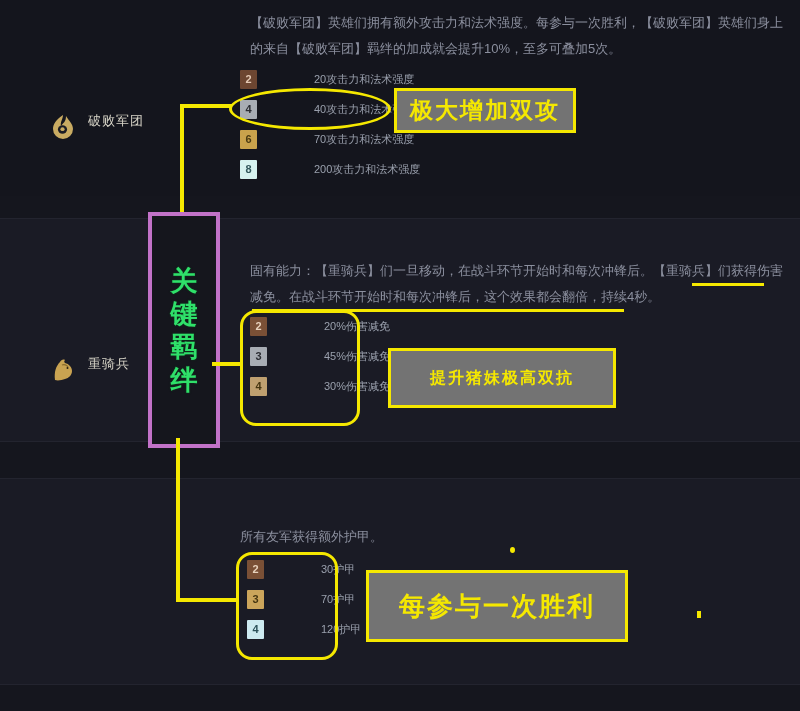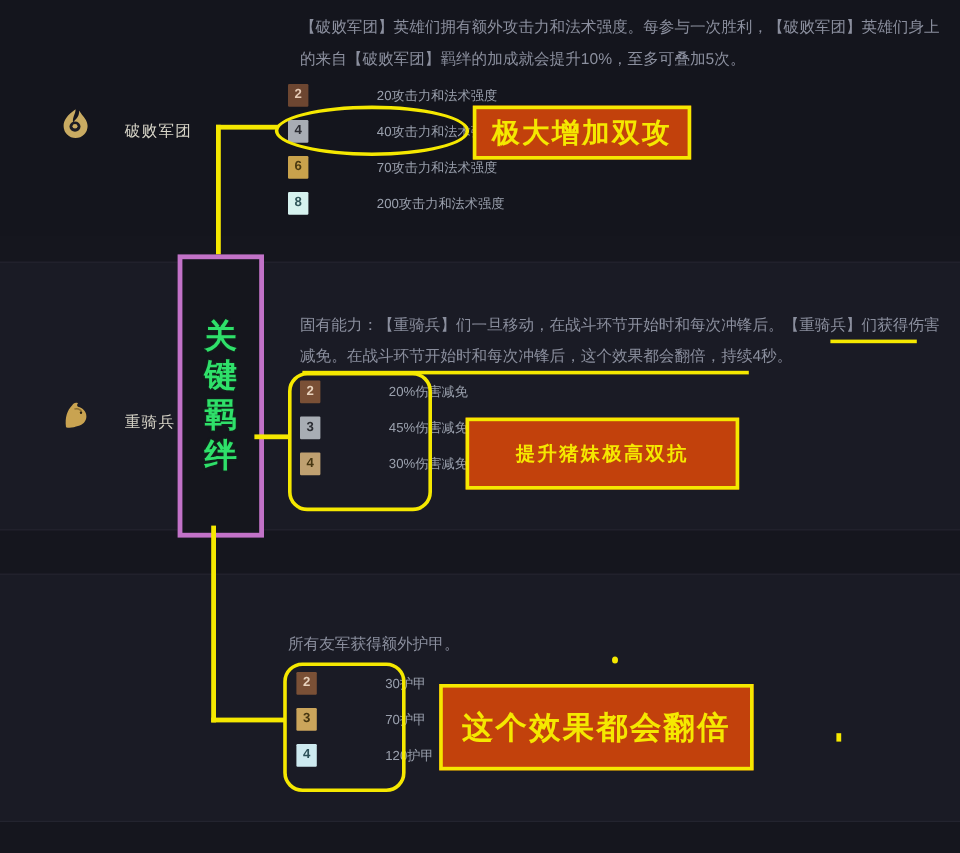--- a/index.html
+++ b/index.html
@@ -25,22 +25,23 @@
     background: #191a23;
   }
   .sec-top    { top: 0;   height: 196px; background:#14151d; }
   .sec-mid    { top: 218px; height: 222px; background:#1a1b25; border-top:1px solid #23242f; border-bottom:1px solid #23242f;}
   .sec-bot    { top: 478px; height: 205px; background:#1a1b25; border-top:1px solid #23242f; border-bottom:1px solid #23242f;}
 
   
   .trait-head {
     position: absolute;
     display: flex;
-    align-items: flex-end;
-    gap: 26px;
+    align-items: flex-start;
+    gap: 10px;
+    margin-top: 24px;
   }
   .trait-icon {
     width: 30px; height: 30px;
     display: flex; align-items: center; justify-content: center;
   }
   .trait-label {
     color: #d8d5c8;
     font-size: 13px;
     letter-spacing: 1px;
     white-space: nowrap;
@@ -84,21 +85,21 @@
   .b-prism    { background:#d6f2ef; color:#32585c; }
   .b-gold2    { background:#cba55b; color:#463611; }
   .b-bronze2  { background:#7a5036; color:#e8d2bd; }
   .b-tan      { background:#bfa070; color:#463611; }
   .b-prism2   { background:#cdeaf0; color:#2c5159; }
 
   
   .ann-box {
     position: absolute;
     border: 3px solid #f5e800;
-    background: #c2410c;
+    background: #737373;
     color: #f5e800;
     font-weight: bold;
     display: flex;
     align-items: center;
     justify-content: center;
     letter-spacing: 2px;
     font-family: "DejaVu Sans", "Liberation Sans", sans-serif;
   }
 
   
@@ -266,21 +267,21 @@
       <span class="tier-text">70护甲</span>
     </div>
     <div class="tier-row">
       <span class="tier-badge b-prism2">4</span>
       <span class="tier-text">120护甲</span>
     </div>
   </div>
 
   <div class="ann-round-rect" style="left:236px; top:552px; width:96px; height:102px;"></div>
 
-  <div class="ann-box" style="left:366px; top:570px; width:256px; height:66px; font-size:26px;">这个效果都会翻倍</div>
+  <div class="ann-box" style="left:366px; top:570px; width:256px; height:66px; font-size:26px;">每参与一次胜利</div>
 
   <div class="conn conn-v" style="left:176px; top:438px; height:164px;"></div>
   <div class="conn conn-h" style="left:176px; top:598px; width:62px;"></div>
 
   <div class="dot" style="left:510px; top:547px; width:5px; height:6px;"></div>
   <div class="sq" style="left:697px; top:611px; width:4px; height:7px;"></div>
 
 </div>
 
 </body></html>

